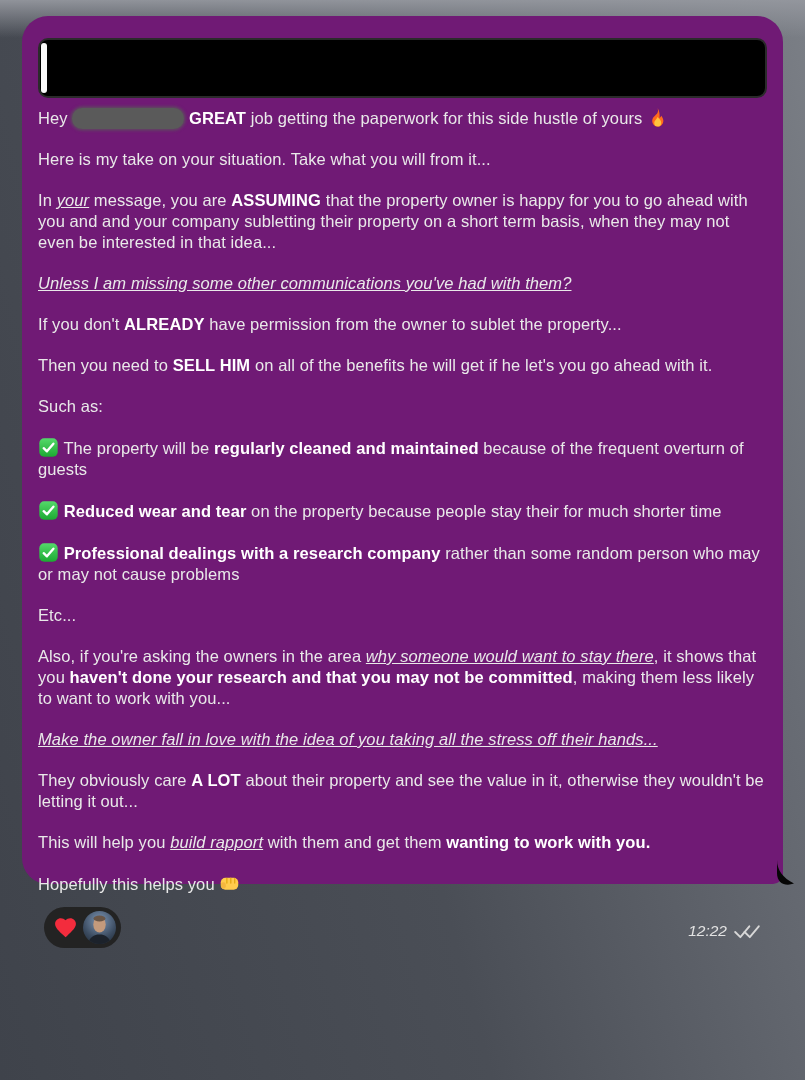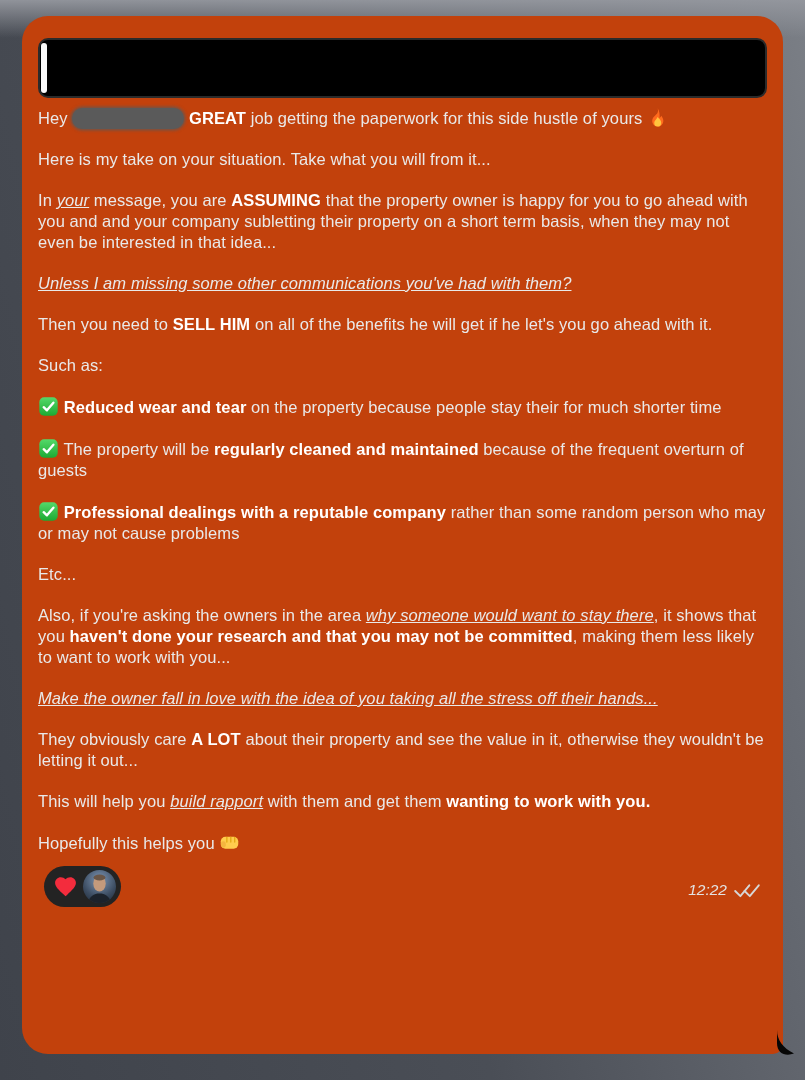--- a/index.html
+++ b/index.html
@@ -5,22 +5,22 @@
   html,body{margin:0;padding:0;}
   body{
     width:805px;height:1080px;overflow:hidden;
     font-family:"Liberation Sans","DejaVu Sans",sans-serif;
     background:
       linear-gradient(180deg, rgba(148,151,158,0.95) 0%, rgba(148,151,158,0) 3.5%),
       linear-gradient(75deg, #3f434b 0%, #4a4e56 45%, #686c74 82%, #7b7f86 100%);
     position:relative;
   }
   .bubble{
-    position:absolute;left:22px;top:16px;width:761px;height:1038px;
-    background:#c2410c;border-radius:26px 26px 10px 26px;
+    position:absolute;left:22px;top:16px;width:761px;height:868px;
+    background:#701a75;border-radius:26px 26px 10px 26px;
     box-sizing:border-box;padding:22px 16px 8px 16px;
   }
   .quote{
     position:relative;height:60px;background:#000;
     border:2px solid #2b2b2b;border-radius:10px;
     box-sizing:border-box;margin-bottom:9px;
     display:flex;align-items:center;
   }
   .quote-bar{
     width:6px;height:50px;border-radius:3px;background:#fafafa;
@@ -72,52 +72,53 @@
   </div>
 
   <div class="msg">
       <p><span>Hey </span><span class="redacted"></span><span> </span><span class="b">GREAT</span><span> job getting the paperwork for this side hustle of yours </span><span class="emoji"><svg viewBox="0 0 24 24">
             <path d="M12.2 1.3 C13.2 4.6 12.4 6.7 10.4 8.7 C8.3 10.8 5.9 12.8 5.9 16 A6.4 6.4 0 0 0 18.7 16 C18.7 13.6 17.7 11.7 16.3 10 C15.9 11.1 15.3 12 14.3 12.6 C14.8 8.9 14.2 4.4 12.2 1.3 Z" fill="#ff6a1d"></path>
             <path d="M12.3 22.4 A4 4 0 0 1 8.3 18.3 C8.3 16.5 9.3 15.4 10.3 14.2 C11.1 13.2 11.7 12.5 12 11.3 C13.6 13 16.3 15.2 16.3 17.9 A4.1 4.1 0 0 1 12.3 22.4 Z" fill="#ffc43d"></path>
           </svg></span></p>
       <p><span>Here is my take on your situation. Take what you will from it...</span></p>
       <p><span>In </span><span class="i">your</span><span> message, you are </span><span class="b">ASSUMING</span><span> that the property owner is happy for you to go ahead with you and and your company subletting their property on a short term basis, when they may not even be interested in that idea...</span></p>
       <p><span class="i">Unless I am missing some other communications you've had with them?</span></p>
+      <p><span>If you don't </span><span class="b">ALREADY</span><span> have permission from the owner to sublet the property...</span></p>
       <p><span>Then you need to </span><span class="b">SELL HIM</span><span> on all of the benefits he will get if he let's you go ahead with it.</span></p>
       <p><span>Such as:</span></p>
+      <p><span class="emoji"><svg viewBox="0 0 24 24">
+            <defs>
+              <linearGradient id="gchk" x1="0" y1="0" x2="0" y2="1">
+                <stop offset="0" stop-color="#54d96a"></stop>
+                <stop offset="1" stop-color="#1ca932"></stop>
+              </linearGradient>
+            </defs>
+            <rect x="1.5" y="1.5" width="21" height="21" rx="5.5" fill="url(#gchk)"></rect>
+            <path d="M6.5 12.8 L10.2 16.4 L17.6 7.6" fill="none" stroke="#fff" stroke-width="2.7" stroke-linecap="round" stroke-linejoin="round"></path>
+          </svg></span><span> The property will be </span><span class="b">regularly cleaned and maintained</span><span> because of the frequent overturn of guests</span></p>
       <p><span class="emoji"><svg viewBox="0 0 24 24">
             <defs>
               <linearGradient id="gchk" x1="0" y1="0" x2="0" y2="1">
                 <stop offset="0" stop-color="#54d96a"></stop>
                 <stop offset="1" stop-color="#1ca932"></stop>
               </linearGradient>
             </defs>
             <rect x="1.5" y="1.5" width="21" height="21" rx="5.5" fill="url(#gchk)"></rect>
             <path d="M6.5 12.8 L10.2 16.4 L17.6 7.6" fill="none" stroke="#fff" stroke-width="2.7" stroke-linecap="round" stroke-linejoin="round"></path>
           </svg></span><span> </span><span class="b">Reduced wear and tear</span><span> on the property because people stay their for much shorter time</span></p>
       <p><span class="emoji"><svg viewBox="0 0 24 24">
             <defs>
               <linearGradient id="gchk" x1="0" y1="0" x2="0" y2="1">
                 <stop offset="0" stop-color="#54d96a"></stop>
                 <stop offset="1" stop-color="#1ca932"></stop>
               </linearGradient>
             </defs>
             <rect x="1.5" y="1.5" width="21" height="21" rx="5.5" fill="url(#gchk)"></rect>
             <path d="M6.5 12.8 L10.2 16.4 L17.6 7.6" fill="none" stroke="#fff" stroke-width="2.7" stroke-linecap="round" stroke-linejoin="round"></path>
-          </svg></span><span> The property will be </span><span class="b">regularly cleaned and maintained</span><span> because of the frequent overturn of guests</span></p>
-      <p><span class="emoji"><svg viewBox="0 0 24 24">
-            <defs>
-              <linearGradient id="gchk" x1="0" y1="0" x2="0" y2="1">
-                <stop offset="0" stop-color="#54d96a"></stop>
-                <stop offset="1" stop-color="#1ca932"></stop>
-              </linearGradient>
-            </defs>
-            <rect x="1.5" y="1.5" width="21" height="21" rx="5.5" fill="url(#gchk)"></rect>
-            <path d="M6.5 12.8 L10.2 16.4 L17.6 7.6" fill="none" stroke="#fff" stroke-width="2.7" stroke-linecap="round" stroke-linejoin="round"></path>
-          </svg></span><span> </span><span class="b">Professional dealings with a reputable company</span><span> rather than some random person who may or may not cause problems</span></p>
+          </svg></span><span> </span><span class="b">Professional dealings with a research company</span><span> rather than some random person who may or may not cause problems</span></p>
       <p><span>Etc...</span></p>
       <p><span>Also, if you're asking the owners in the area </span><span class="i">why someone would want to stay there</span><span>, it shows that you </span><span class="b">haven't done your research and that you may not be committed</span><span>, making them less likely to want to work with you...</span></p>
       <p><span class="i">Make the owner fall in love with the idea of you taking all the stress off their hands...</span></p>
       <p><span>They obviously care </span><span class="b">A LOT</span><span> about their property and see the value in it, otherwise they wouldn't be letting it out...</span></p>
       <p><span>This will help you </span><span class="i">build rapport</span><span> with them and get them </span><span class="b">wanting to work with you.</span></p>
       <p><span>Hopefully this helps you </span><span class="emoji"><svg viewBox="0 0 24 24">
             <rect x="2" y="5.5" width="20" height="13.5" rx="5.2" fill="#ffcc4d"></rect>
             <path d="M9 6 v5.5 M13.5 5.8 v5.7 M18 6.2 v5.3" stroke="#e2a610" stroke-width="1.4" fill="none" stroke-linecap="round"></path>
             <rect x="2.2" y="10.5" width="5.6" height="7.5" rx="2.8" fill="#f4b63f"></rect>
           </svg></span></p>

